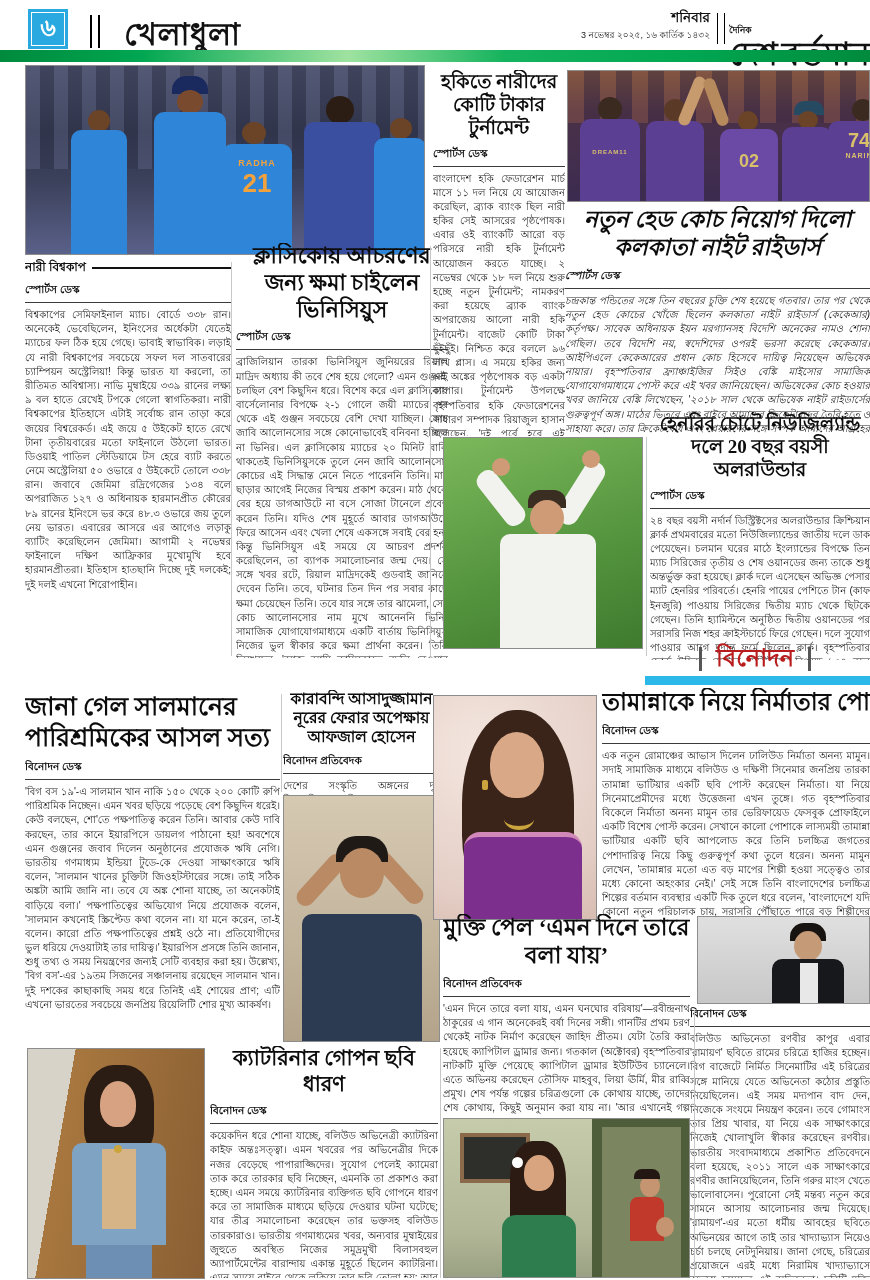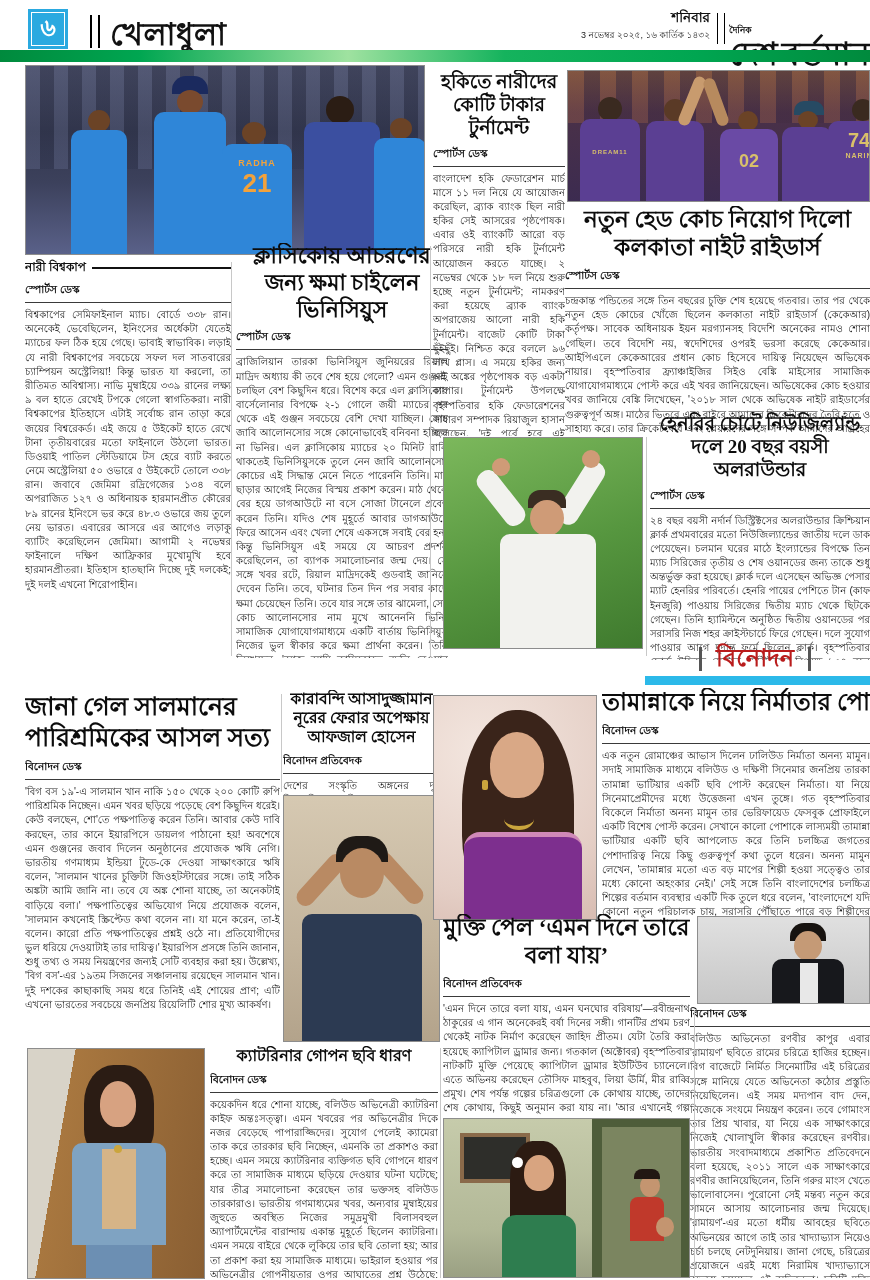--- a/index.html
+++ b/index.html
@@ -43,21 +43,21 @@
 </style>
 </head>
 <body>
 
 <div class="page">
 
   <div class="abs pageno" style="left:28px;top:9px;width:40px;height:40px;">
     <span>৬</span>
   </div>
   <span class="abs dblbar" style="left:90px;top:15px;height:33px;"></span>
-  <div class="abs section-title" style="left:110px;top:10px;">খেলাধুলা</div>
+  <div class="abs section-title" style="left:124px;top:10px;">খেলাধুলা</div>
 
   <div class="abs" style="left:545px;top:11px;width:165px;">
     <div class="day">শনিবার</div>
     <div class="dateline">3 নভেম্বর ২০২৫, ১৬ কার্তিক ১৪৩২</div>
   </div>
   <span class="abs dblbar" style="left:717px;top:13px;height:31px;border-left-width:1.5px;border-right-width:1.5px;"></span>
 
   <div class="abs" style="left:729px;top:3px;width:136px;margin-top:20px;">
     <div class="masthead-prefix">দৈনিক</div>
     <div class="masthead-name">
@@ -128,21 +128,21 @@
     <div class="sh" style="left:226px;top:30px;width:30px;height:14px;background:#274a63;border-radius:10px 10px 0 0;"></div>
     <div class="sh head" style="left:230px;top:40px;width:20px;height:18px;background:#6b4326;"></div>
     <div class="sh torso" style="left:214px;top:56px;width:50px;height:76px;background:#5b3f93;"></div>
     <div class="sh head" style="left:284px;top:28px;width:22px;height:22px;background:#3a2a20;"></div>
     <div class="sh torso" style="left:260px;top:50px;width:62px;height:82px;background:#5b3f93;">
       <div class="jersey-num" style="font-size:20px;color:#d9c06a;margin-top:8px;">74</div>
       <div class="jersey-name" style="font-size:7px;color:#d9c06a;">NARIN</div>
     </div>
   </div>
 
-  <div class="abs article" style="left:565px;top:206px;width:305px;height:228px;">
+  <div class="abs article" style="left:565px;top:206px;width:305px;height:228px;font-style:italic;">
     <h2 class="hl c" style="font-size:23px;">নতুন হেড কোচ নিয়োগ দিলো কলকাতা নাইট রাইডার্স</h2>
     <div class="byline">স্পোর্টস ডেস্ক</div>
     <div class="bodytxt">চন্দ্রকান্ত পন্ডিতের সঙ্গে তিন বছরের চুক্তি শেষ হয়েছে গতবার। তার পর থেকে নতুন হেড কোচের খোঁজে ছিলেন কলকাতা নাইট রাইডার্স (কেকেআর) কর্তৃপক্ষ। সাবেক অধিনায়ক ইয়ন মরগ্যানসহ বিদেশি অনেকের নামও শোনা গেছিল। তবে বিদেশি নয়, স্বদেশিদের ওপরই ভরসা করেছে কেকেআর। আইপিএলে কেকেআরের প্রধান কোচ হিসেবে দায়িত্ব নিয়েছেন অভিষেক নায়ার। বৃহস্পতিবার ফ্র্যাঞ্চাইজির সিইও বেঙ্কি মাইসোর সামাজিক যোগাযোগমাধ্যমে পোস্ট করে এই খবর জানিয়েছেন। অভিষেকের কোচ হওয়ার খবর জানিয়ে বেঙ্কি লিখেছেন, '২০১৮ সাল থেকে অভিষেক নাইট রাইডার্সের গুরুত্বপূর্ণ অঙ্গ। মাঠের ভিতরে এবং বাইরে আমাদের ক্রিকেটারদের তৈরি হতে ও সাহায্য করে। তার ক্রিকেটবোধ এবং প্লেয়ারদের সঙ্গে সম্পর্ক আমাদের আগ্রহের বড় কারণ। আমাদের প্রধান কোচ হিসেবে তাকে পেয়ে আমরা খুশি।' গত মৌসুমে কেকেআরের সহকারী কোচের দায়িত্বে ছিলেন অভিষেক। এবার কেকেআরের হেড কোচ হলেন তিনি। রোহিত শর্মা, লোকেশ রাহুলদের ব্যক্তিগত কোচ হিসেবেও কাজ করেছেন নায়ার। তার হাত ধরেই উঠে এসেছেন অনেকে।</div>
   </div>
 
   <div class="abs photo" style="left:443px;top:437px;width:200px;height:212px;background:linear-gradient(160deg,#7cb85c,#56963f 55%,#3f7a2e 100%);">
     <div class="sh" style="left:46px;top:28px;width:22px;height:64px;background:#f2f2ee;transform:rotate(-38deg);border-radius:10px;"></div>
     <div class="sh" style="left:126px;top:20px;width:22px;height:70px;background:#f2f2ee;transform:rotate(32deg);border-radius:10px;"></div>
     <div class="sh head" style="left:48px;top:20px;width:18px;height:18px;background:#cf9b77;"></div>
     <div class="sh head" style="left:138px;top:12px;width:18px;height:18px;background:#cf9b77;"></div>
@@ -237,21 +237,21 @@
   <div class="abs photo" style="left:27px;top:1048px;width:178px;height:231px;background:linear-gradient(100deg,#d8d3c8 0 22%,#a8773f 22%,#8a5f33 100%);">
     <div class="sh" style="left:56px;top:16px;width:70px;height:92px;background:#2b1c14;border-radius:42% 42% 30% 30%;"></div>
     <div class="sh" style="left:72px;top:32px;width:36px;height:46px;background:#d7a281;border-radius:50% 50% 44% 44%;"></div>
     <div class="sh torso" style="left:44px;top:94px;width:94px;height:102px;background:#7fa3c2;"></div>
     <div class="sh" style="left:74px;top:100px;width:34px;height:80px;background:#d6b487;"></div>
     <div class="sh head" style="left:86px;top:96px;width:8px;height:8px;background:#caa53d;"></div>
     <div class="sh" style="left:58px;top:196px;width:66px;height:35px;background:#6c8fb3;"></div>
   </div>
 
   <div class="abs article" style="left:210px;top:1046px;width:228px;height:232px;">
-    <h2 class="hl c" style="font-size:16px;">ক্যাটরিনার গোপন ছবি ধারণ</h2>
+    <h2 class="hl c" style="font-size:21px;">ক্যাটরিনার গোপন ছবি ধারণ</h2>
     <div class="byline">বিনোদন ডেস্ক</div>
     <div class="bodytxt">কয়েকদিন ধরে শোনা যাচ্ছে, বলিউড অভিনেত্রী ক্যাটরিনা কাইফ অন্তঃসত্ত্বা। এমন খবরের পর অভিনেত্রীর দিকে নজর বেড়েছে পাপারাজ্জিদের। সুযোগ পেলেই ক্যামেরা তাক করে তারকার ছবি নিচ্ছেন, এমনকি তা প্রকাশও করা হচ্ছে। এমন সময়ে ক্যাটরিনার ব্যক্তিগত ছবি গোপনে ধারণ করে তা সামাজিক মাধ্যমে ছড়িয়ে দেওয়ার ঘটনা ঘটেছে; যার তীব্র সমালোচনা করেছেন তার ভক্তসহ বলিউড তারকারাও। ভারতীয় গণমাধ্যমের খবর, অন্যবার মুম্বাইয়ের জুহুতে অবস্থিত নিজের সমুদ্রমুখী বিলাসবহুল অ্যাপার্টমেন্টের বারান্দায় একান্ত মুহূর্তে ছিলেন ক্যাটরিনা। এমন সময়ে বাইরে থেকে লুকিয়ে তার ছবি তোলা হয়; আর তা প্রকাশ করা হয় সামাজিক মাধ্যমে। ভাইরাল হওয়ার পর অভিনেত্রীর গোপনীয়তার ওপর আঘাতের প্রশ্ন উঠেছে; ক্ষোভে ফেটে পড়েছেন তার ভক্ত ও সহশিল্পীরা। জানা গেছে, ভারতের একটি জনপ্রিয় সংবাদ পোর্টালে সেই ছবিগুলো প্রকাশ হয়। ছবিগুলো দ্রুত নেট দুনিয়ায় ছড়িয়ে পড়লে পাপারাজ্জিদের এই 'ধৃষ্টতা' নিয়ে প্রশ্ন ওঠে। বলিউড অভিনেত্রী সোনাক্ষী সিনহা এই ঘটনার তীব্র প্রতিবাদ জানিয়েছেন। বলেছেন, 'আপনাদের সমস্যাটা কোথায়? একজন নারীর অনুমতি ছাড়া তার নিজের বাড়িতেই তাকে গোপনে ক্যামেরাবন্দি করছেন এবং সেই ছবি নিজেদের পোর্টালে প্রকাশ করছেন, আপনারা তো অপরাধীর চেয়ে কোনো অংশে কম নন। ছিঃ লজ্জাজনক!' এই ঘটনার পর ক্যাটরিনার অনুরাগীরা দ্রুত পুলিশি পদক্ষেপের দাবি জানিয়েছেন। তারা প্রশ্ন তুলেছেন, একজন তারকা নিজের বাড়িতেও কেন গোপনীয়তা রক্ষা করতে পারবেন না?</div>
   </div>
 
   <div class="abs vrule" style="left:281px;top:694px;height:98px;"></div>
   <div class="abs vrule" style="left:440px;top:1048px;height:230px;"></div>
   <div class="abs vrule" style="left:694px;top:1010px;height:268px;"></div>
 
 </div>
 

